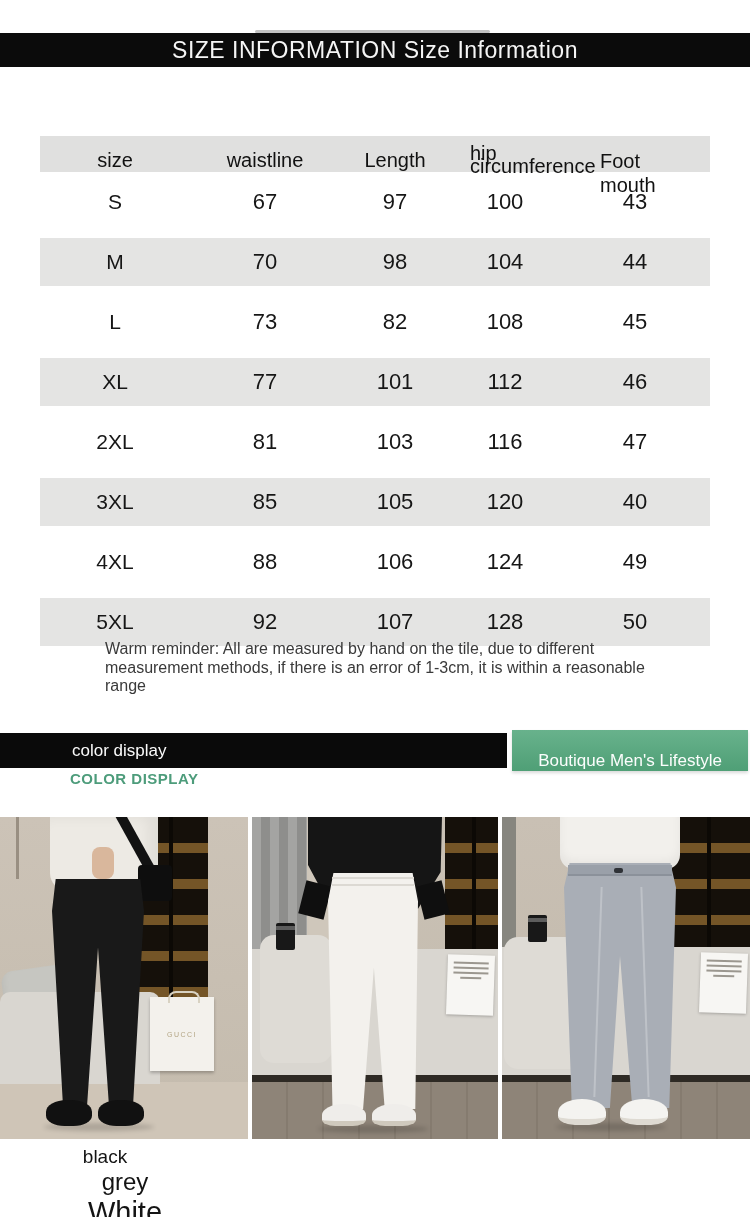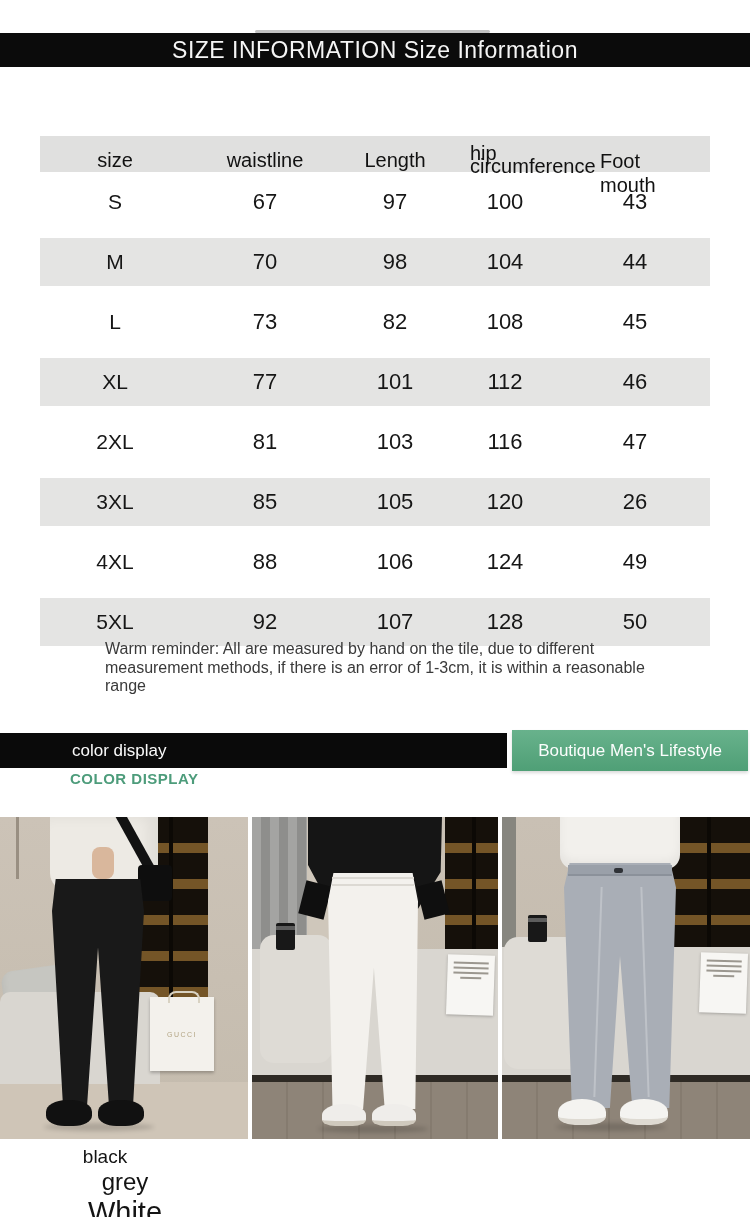--- a/index.html
+++ b/index.html
@@ -32,21 +32,21 @@
 
   
   .reminder { position:absolute; left:105px; top:640px; width:575px;
     font-size:16px; line-height:18.5px; color:#3a3a3a; }
 
   
   .bar-row { position:absolute; left:0; top:733px; width:750px; height:35px; }
   .bar-black { position:absolute; left:0; top:0; width:507px; height:35px; background:#0a0a0a;
     display:flex; align-items:center; color:#fafafa; font-size:17px; padding-left:72px; }
   .bar-green { position:absolute; left:512px; top:-3px; width:236px; height:41px;
-    background:linear-gradient(#68b28c, #4f9f76); display:flex; align-items:center; justify-content:center;
+    background:linear-gradient(#68b28c, #4f9f76); display:flex; align-items:flex-end; justify-content:center;
     color:#fbfdfc; font-size:17px; box-shadow:0 2px 3px rgba(0,0,0,.15); }
   .color-display-sub { position:absolute; left:70px; top:770px; font-size:15px; font-weight:bold;
     letter-spacing:.5px; color:#4d9c7b; }
 
   
   .photos { position:absolute; left:0; top:817px; width:750px; height:322px; display:flex; gap:4px; }
   .photo { position:relative; overflow:hidden; height:322px; }
   .photo.p1 { width:248px; } .photo.p2 { width:246px; } .photo.p3 { width:248px; }
   .photo .wall { position:absolute; inset:0; }
   .p1 .wall { background:linear-gradient(#ccc3b7, #c4bbad); }
@@ -191,21 +191,21 @@
       <div class="cell">81</div>
       <div class="cell">103</div>
       <div class="cell">116</div>
       <div class="cell">47</div>
     </div>
     <div class="trow drow alt">
       <div class="cell size-cell c-red">3XL</div>
       <div class="cell">85</div>
       <div class="cell">105</div>
       <div class="cell">120</div>
-      <div class="cell">26</div>
+      <div class="cell">40</div>
     </div>
     <div class="trow drow">
       <div class="cell size-cell c-blue">4XL</div>
       <div class="cell">88</div>
       <div class="cell">106</div>
       <div class="cell">124</div>
       <div class="cell">49</div>
     </div>
     <div class="trow drow alt">
       <div class="cell size-cell c-red">5XL</div>

